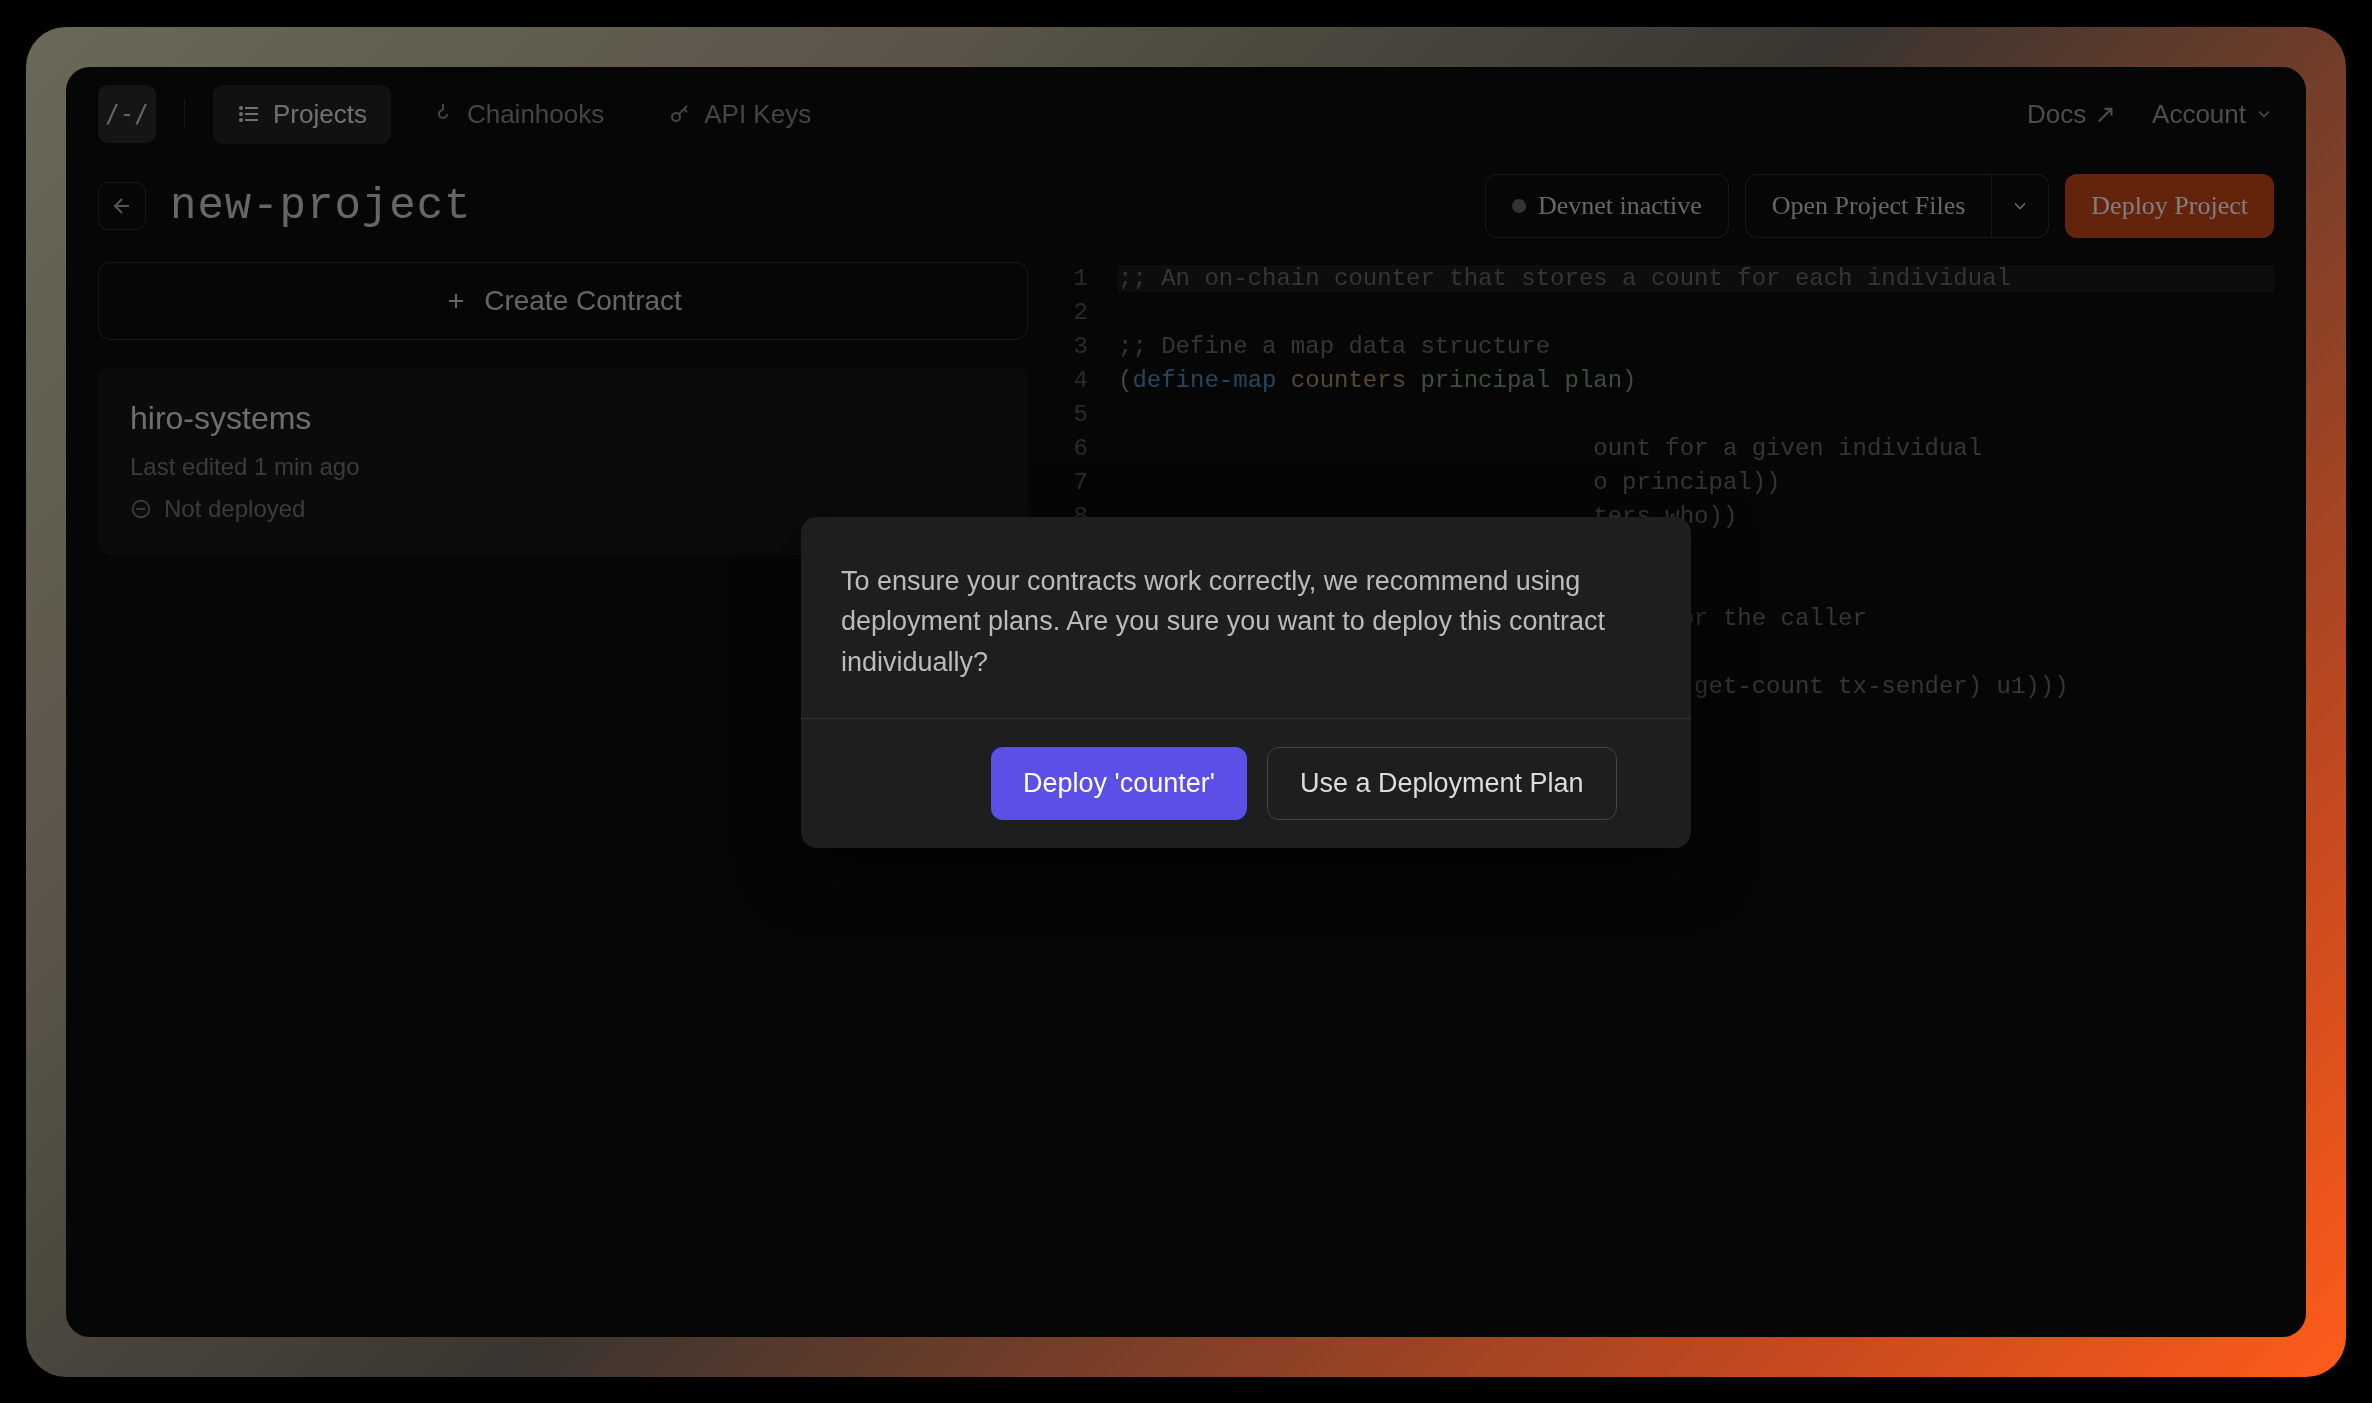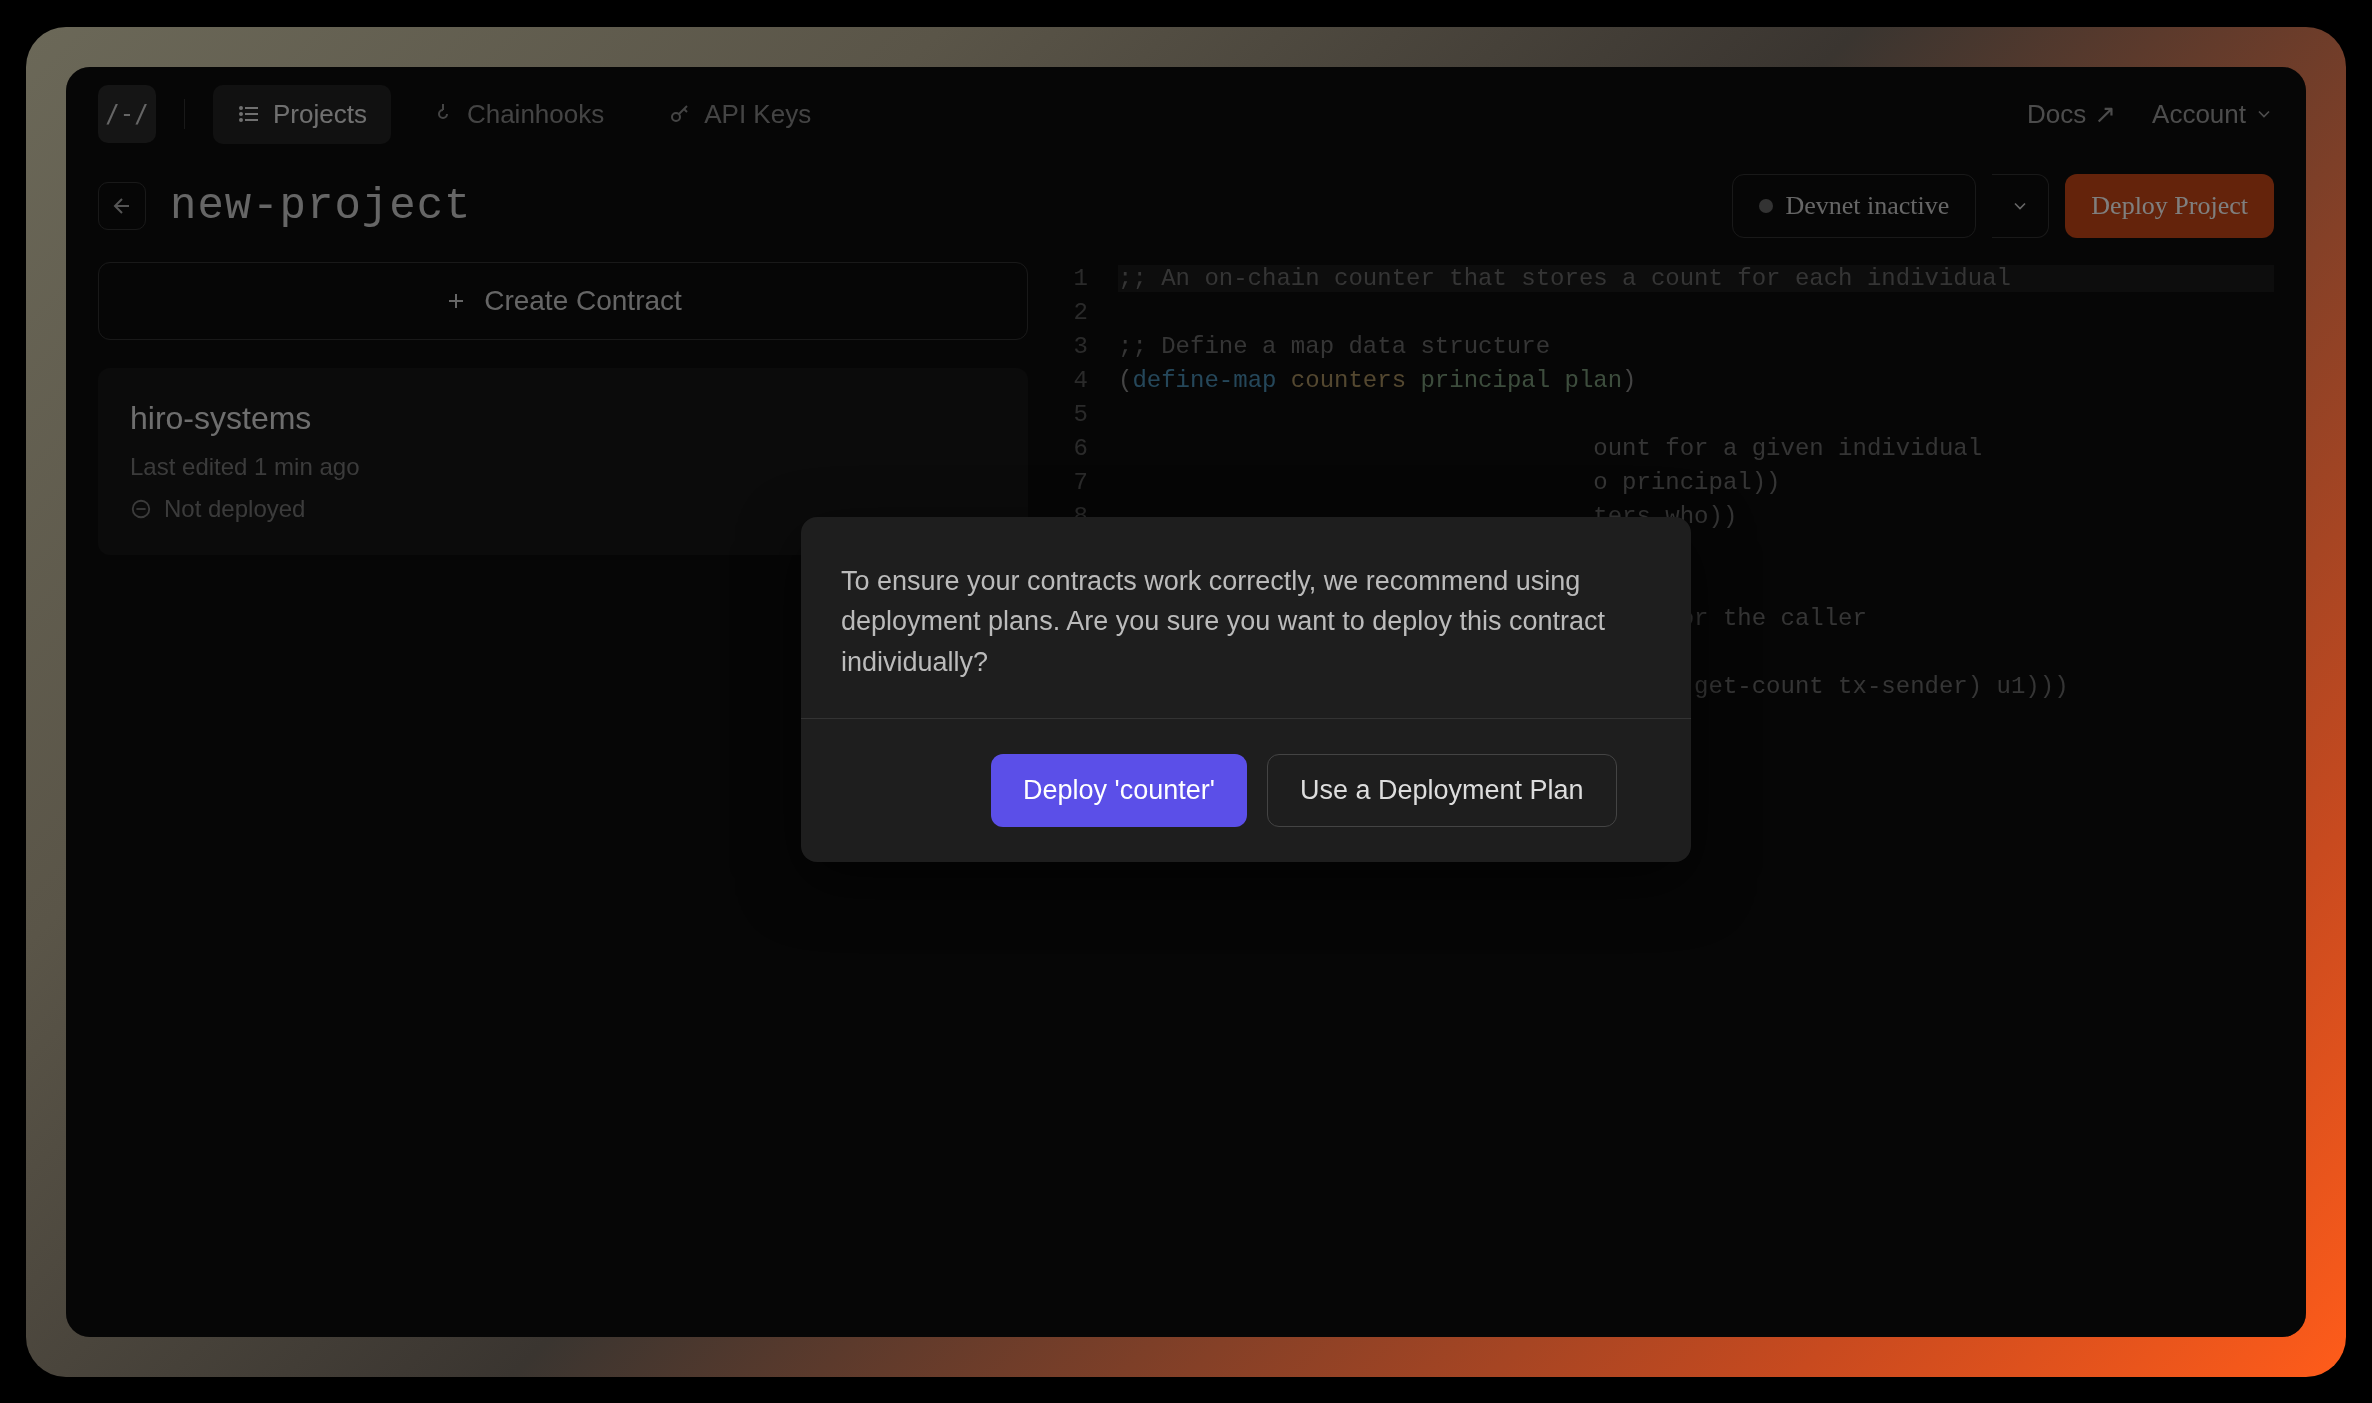--- a/index.html
+++ b/index.html
@@ -155,21 +155,21 @@
   background: #1e1e1e;
   border-radius: 16px;
   z-index: 10;
   box-shadow: 0 20px 60px rgba(0,0,0,0.6);
 }
 .modal-body { padding: 44px 40px 36px; }
 .modal-title { color: #e8e8e8; font-size: 38px; font-weight: 400; line-height: 1.35; margin-bottom: 28px; }
 .modal-text { color: #bbb; font-size: 27px; line-height: 1.5; }
 .modal-footer {
   border-top: 1px solid #333;
-  padding: 35px 40px;
+  padding: 28px 40px;
   display: flex;
   gap: 20px;
   justify-content: flex-start;
   padding-left: 190px;
 }
 .modal-btn {
   padding: 20px 32px;
   border-radius: 12px;
   font-size: 27px;
   cursor: pointer;
@@ -235,20 +235,23 @@
             <polyline points="12 19 5 12 12 5"></polyline>
           </svg>
       </div>
       <div class="project-title">new-project</div>
       <div class="project-actions">
         <div class="pill-btn">
           <span class="status-dot"></span>
           <span>Devnet inactive</span>
         </div>
         <div style="display:flex">
+          <div class="pill-btn" style="border-radius:12px 0 0 12px">
+            <span>Open Project Files</span>
+          </div>
           <div class="pill-btn dropdown-btn" style="border-radius:0 12px 12px 0;border-left:none">
             <svg width="20" height="20" viewBox="0 0 24 24" fill="none" stroke="currentColor" stroke-width="2">
                 <polyline points="6 9 12 15 18 9"></polyline>
               </svg>
           </div>
         </div>
         <div class="pill-btn deploy-btn">
           <span>Deploy Project</span>
         </div>
       </div>

